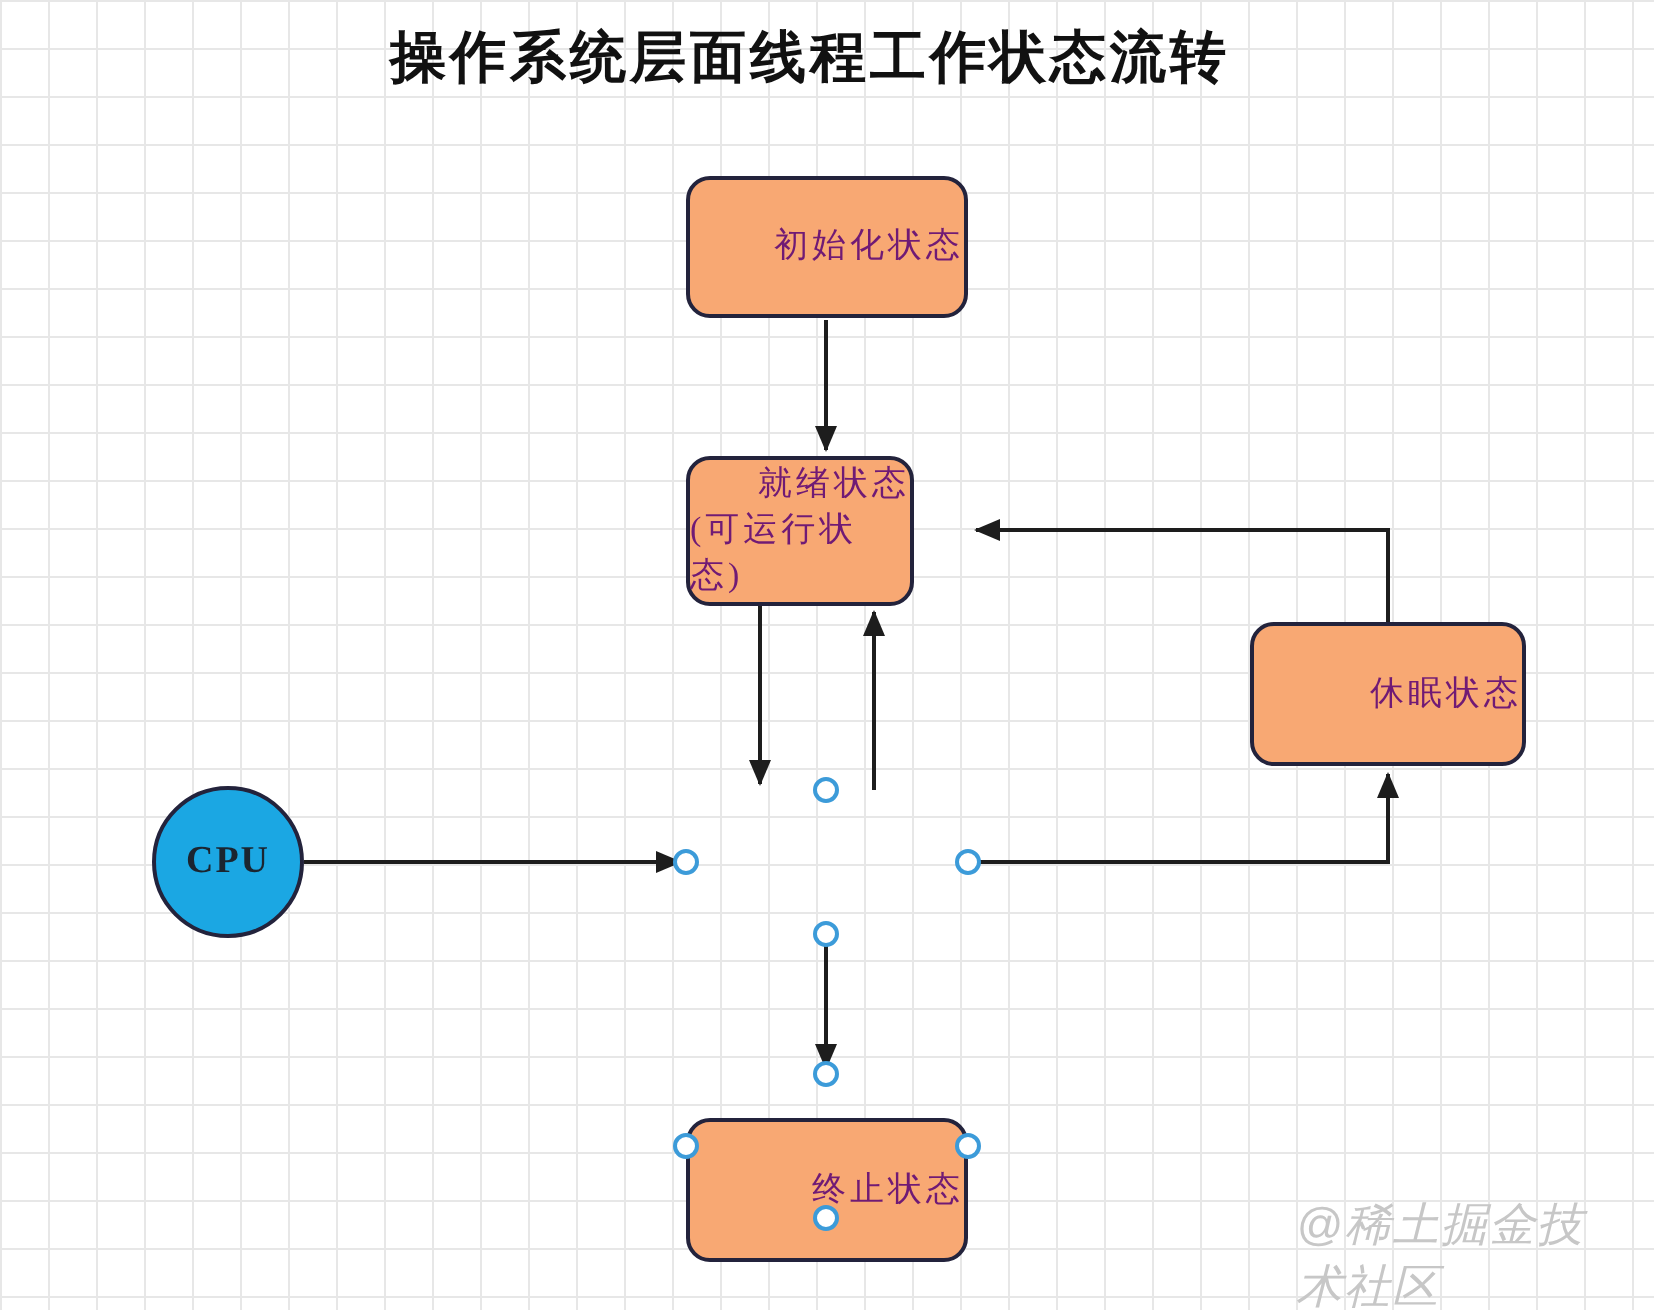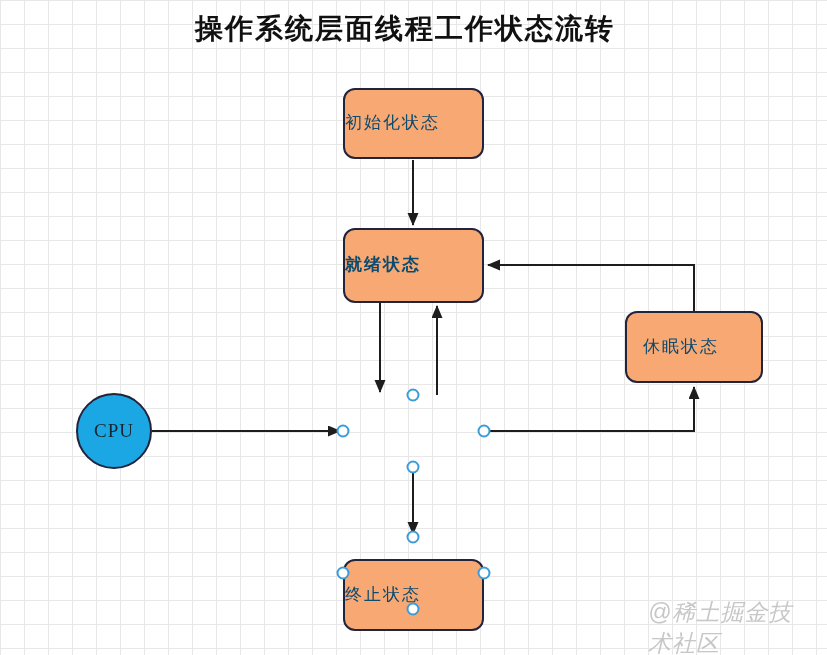--- a/index.html
+++ b/index.html
@@ -24,41 +24,41 @@
     letter-spacing:2px;
   }
   .node{
     position:absolute;
     box-sizing:border-box;
     background:#f8a873;
     border:2.5px solid #23233c;
     border-radius:12px;
     display:flex;
     flex-direction:column;
-    align-items:flex-start;
+    align-items:flex-end;
     justify-content:center;
     font-size:17px;
-    color:#0c4a6e;
+    color:#701a75;
     line-height:1.35;
     letter-spacing:2px;
   }
   .node-init{left:343px;top:88px;width:141px;height:71px;}
-  .node-ready{left:343px;top:228px;width:141px;height:75px;font-weight:bold;}
+  .node-ready{left:343px;top:228px;width:114px;height:75px;}
   .node-sleep{left:625px;top:311px;width:138px;height:72px;padding-left:16px;}
   .node-running{left:343px;top:395px;width:141px;height:72px;}
   .node-terminated{left:343px;top:559px;width:141px;height:72px;}
   .node-cpu{
     position:absolute;
     left:76px;top:393px;width:76px;height:76px;
     box-sizing:border-box;
     background:#1ba7e3;
     border:2.5px solid #23233c;
     border-radius:50%;
     display:flex;align-items:center;justify-content:center;
-    font-size:19px;color:#1b2530;letter-spacing:1px;
+    font-size:19px;color:#1b2530;letter-spacing:1px;font-weight:bold;
   }
   .edges{position:absolute;left:0;top:0;}
   .handle{
     position:absolute;
     width:9px;height:9px;
     background:#ffffff;
     border:2px solid #3c9bd9;
     border-radius:50%;
     transform:translate(-50%,-50%);
     z-index:5;
@@ -95,20 +95,21 @@
     <polyline points="694,311 694,265 488,265" fill="none" stroke="#1d1d1d" stroke-width="2" marker-end="url(#arrow)"></polyline>
     <polyline points="413,467 413,534" fill="none" stroke="#1d1d1d" stroke-width="2" marker-end="url(#arrow)"></polyline>
   </svg>
 
   <div class="node node-init">
     <span>初始化状态</span>
   </div>
 
   <div class="node node-ready">
     <span>就绪状态</span>
+    <span>(可运行状态)</span>
   </div>
 
   <div class="node node-sleep">
     <span>休眠状态</span>
   </div>
 
 
   <div class="node node-terminated">
     <span>终止状态</span>
   </div>

